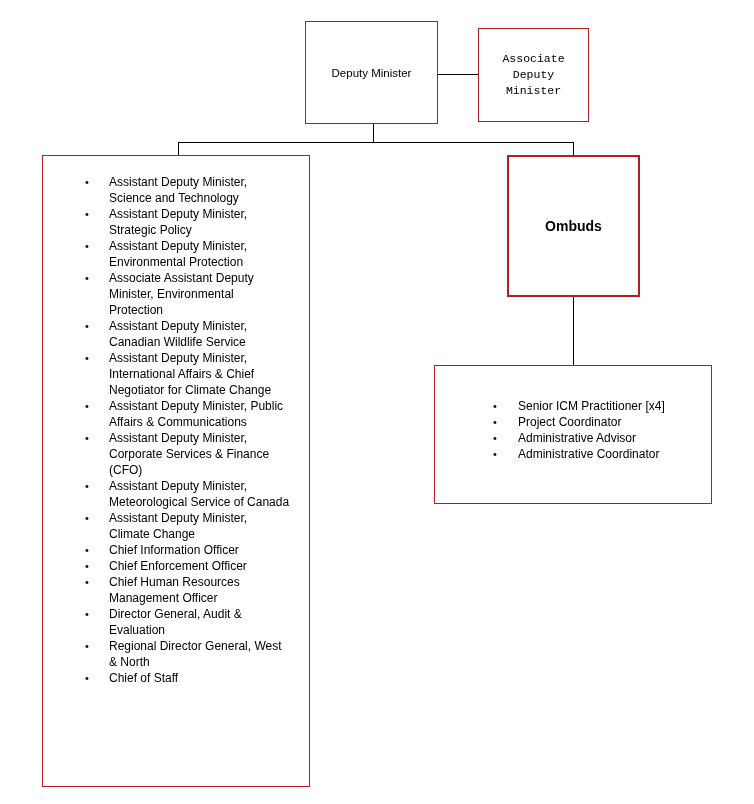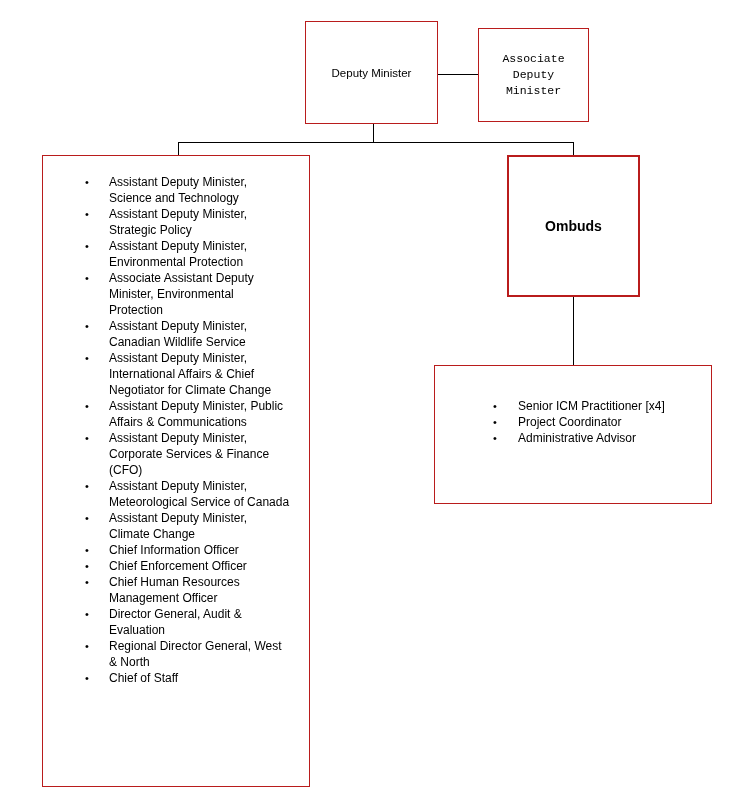--- a/index.html
+++ b/index.html
@@ -153,16 +153,17 @@
     <span class="node-label bold">Ombuds</span>
   </div>
 
   <div class="connector v" style="left:573px; top:297px; height:68px;"></div>
 
   <div class="node-box" id="icm-list-box" style="left:434px; top:365px; width:278px; height:139px;padding-left:33px;">
     <ul class="node-list">
       <li>Senior ICM Practitioner [x4]</li>
       <li>Project Coordinator</li>
       <li>Administrative Advisor</li>
+      <li>Administrative Coordinator</li>
     </ul>
   </div>
 
 </div>
 
 </body></html>

